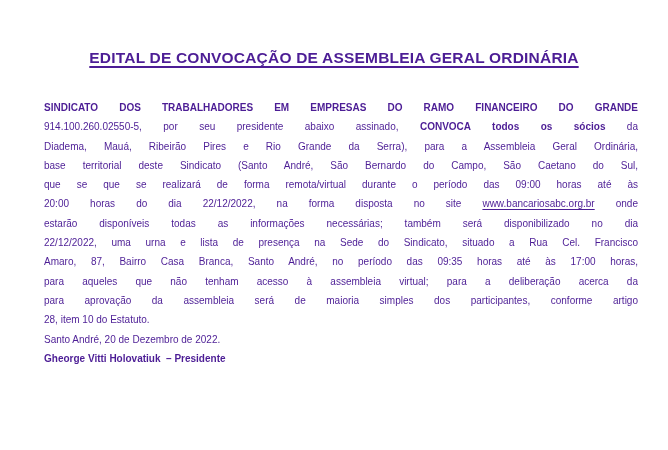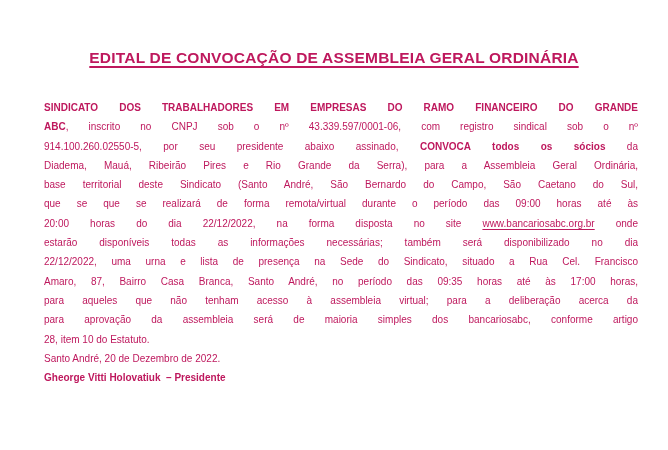--- a/index.html
+++ b/index.html
@@ -6,21 +6,21 @@
     margin: 0;
     padding: 0;
     background: #ffffff;
   }
   .page {
     position: relative;
     width: 668px;
     height: 404px;
     background: #ffffff;
     font-family: "Liberation Sans", sans-serif;
-    color: #be185d;
+    color: #4c1d95;
     overflow: hidden;
   }
   .title {
     position: absolute;
     top: 49px;
     left: 0;
     width: 100%;
     margin: 0;
     text-align: center;
     font-size: 15.5px;
@@ -61,28 +61,27 @@
     margin-top: 18px;
   }
 </style>
 </head>
 <body>
 
 <div class="page">
   <h1 class="title"><span class="title-text">EDITAL DE CONVOCAÇÃO DE ASSEMBLEIA GERAL ORDINÁRIA</span></h1>
   <div class="doc-body">
       <div class="line"><span class="bold">SINDICATO DOS TRABALHADORES EM EMPRESAS DO RAMO FINANCEIRO DO GRANDE</span></div>
-      <div class="line"><span class="bold">ABC</span><span>, inscrito no CNPJ sob o nº 43.339.597/0001-06, com registro sindical sob o nº</span></div>
       <div class="line"><span>914.100.260.02550-5, por seu presidente abaixo assinado, </span><span class="bold">CONVOCA todos os sócios</span><span> da</span></div>
       <div class="line"><span>Diadema, Mauá, Ribeirão Pires e Rio Grande da Serra), para a Assembleia Geral Ordinária,</span></div>
       <div class="line"><span>base territorial deste Sindicato (Santo André, São Bernardo do Campo, São Caetano do Sul,</span></div>
       <div class="line"><span>que se que se realizará de forma remota/virtual durante o período das 09:00 horas até às</span></div>
       <div class="line"><span>20:00 horas do dia 22/12/2022, na forma disposta no site </span><span class="underline">www.bancariosabc.org.br</span><span> onde</span></div>
       <div class="line"><span>estarão disponíveis todas as informações necessárias; também será disponibilizado no dia</span></div>
       <div class="line"><span>22/12/2022, uma urna e lista de presença na Sede do Sindicato, situado a Rua Cel. Francisco</span></div>
       <div class="line"><span>Amaro, 87, Bairro Casa Branca, Santo André, no período das 09:35 horas até às 17:00 horas,</span></div>
       <div class="line"><span>para aqueles que não tenham acesso à assembleia virtual; para a deliberação acerca da</span></div>
-      <div class="line"><span>para aprovação da assembleia será de maioria simples dos bancariosabc, conforme artigo</span></div>
+      <div class="line"><span>para aprovação da assembleia será de maioria simples dos participantes, conforme artigo</span></div>
       <div class="line nojust"><span>28, item 10 do Estatuto.</span></div>
       <div class="line nojust"><span>Santo André, 20 de Dezembro de 2022.</span></div>
       <div class="line nojust"><span class="bold">Gheorge Vitti Holovatiuk  – Presidente</span></div>
     </div>
 </div>
 
 </body></html>

